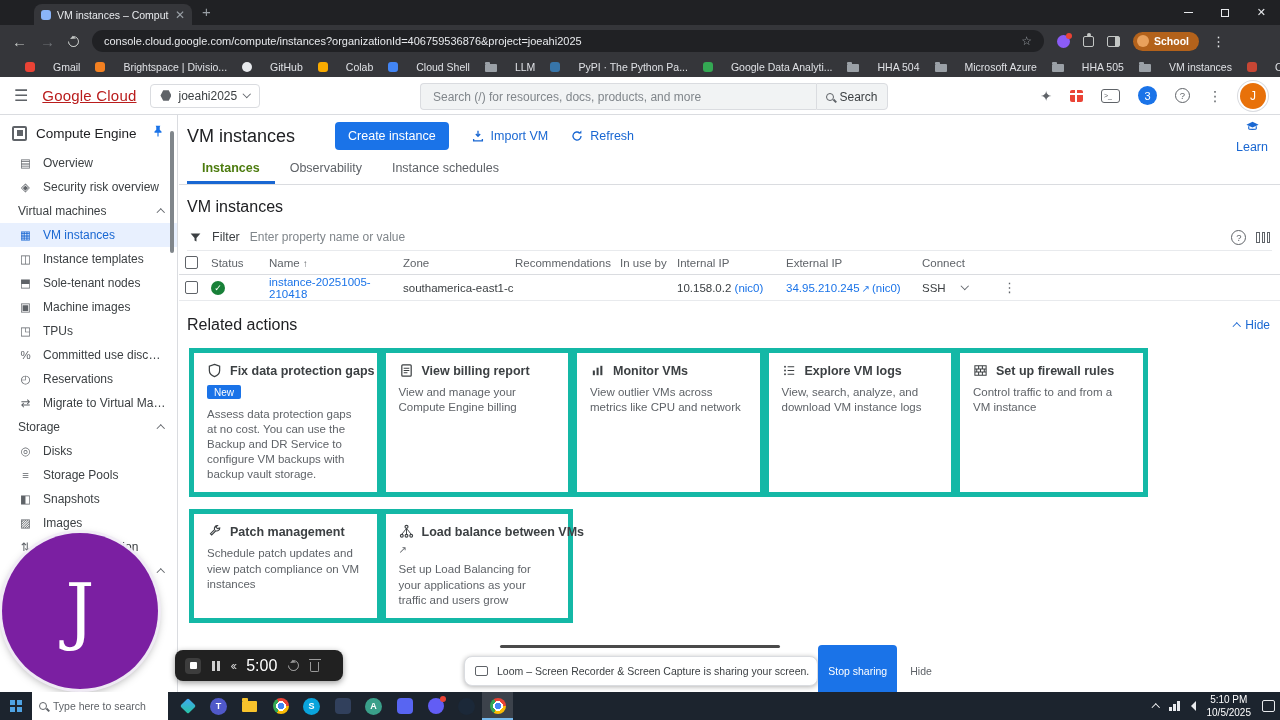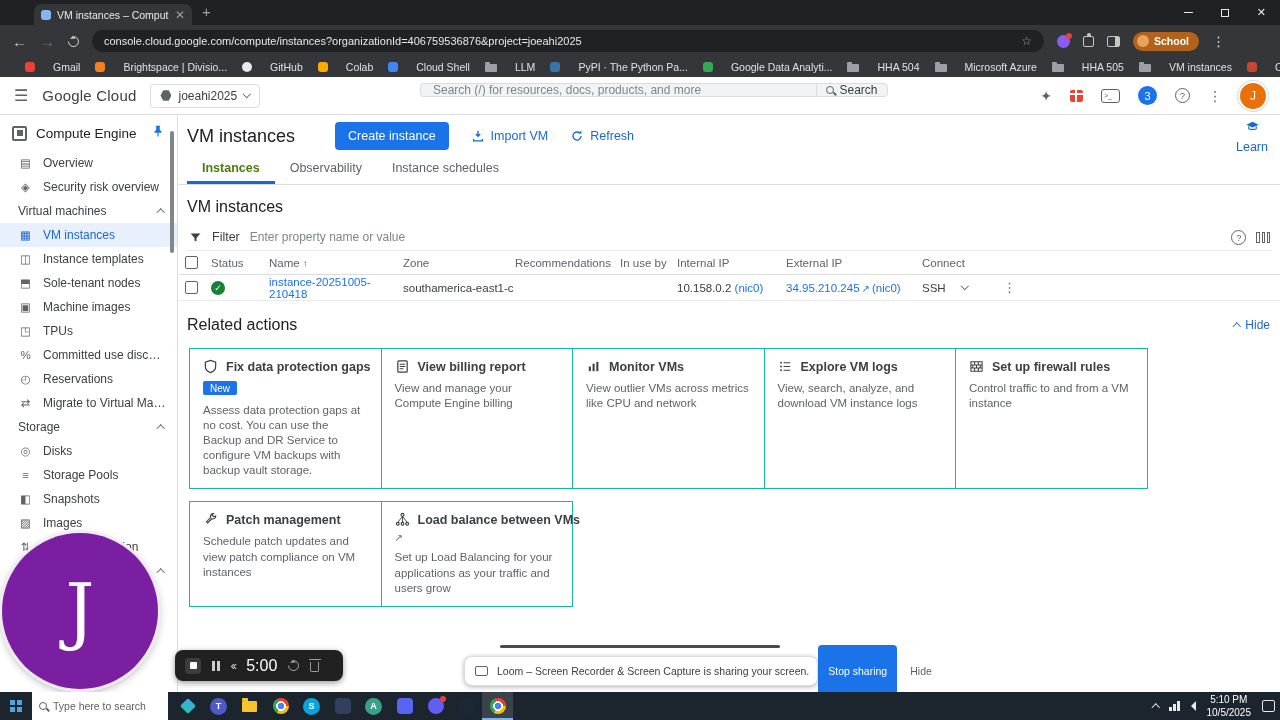--- a/index.html
+++ b/index.html
@@ -43,27 +43,27 @@
   .bmbar { position:absolute; top:57px; left:0; right:0; height:20px; background:#35363a; display:flex; align-items:center; gap:15px; padding:0 10px; }
   .grid9 { width:11px; height:11px; background-image:radial-gradient(#9aa0a6 1px, transparent 1.3px); background-size:4px 4px; }
   .bm { display:flex; align-items:center; gap:18px; color:#dfe1e5; font-size:10.5px; white-space:nowrap;justify-content:space-between; }
   .bm-dot { width:10px; height:10px; border-radius:3px; flex:none; }
   .fold { width:12px; height:8px; background:#9aa0a6; border-radius:1px; position:relative; flex:none; margin-top:2px; }
   .fold::before { content:""; position:absolute; top:-2.5px; left:0; width:5px; height:2.5px; background:#9aa0a6; border-radius:1px 1px 0 0; }
 
   
   .gcphdr { position:absolute; top:77px; left:0; right:0; height:38px; background:#fff; border-bottom:1px solid #dadce0; display:flex; align-items:center; padding:0 14px; gap:14px; z-index:5; }
   .hamburger { color:#5f6368; font-size:16px; }
-  .gcp-logo { font-size:15px; color:#404040; letter-spacing:.2px; white-space:nowrap; }
+  .gcp-logo { font-size:15px; color:#b91c1c; letter-spacing:.2px; white-space:nowrap;text-decoration:underline; }
   .project-chip { display:flex; align-items:center; gap:7px; border:1px solid #dadce0; border-radius:4px; padding:4px 9px; font-size:12px; color:#3c4043; }
   .hex { width:11px; height:11px; background:#5f6368; clip-path:polygon(25% 3%,75% 3%,100% 50%,75% 97%,25% 97%,0 50%); }
   .chv { display:inline-block; width:5.5px; height:5.5px; border-right:1.6px solid currentColor; border-bottom:1.6px solid currentColor; }
   .chv.down { transform:rotate(45deg); margin-top:-3px; }
   .chv.up { transform:rotate(-135deg); margin-top:3px; }
-  .gcp-search { position:absolute; left:420px; top:6px; width:468px; height:14px; display:flex; }
+  .gcp-search { position:absolute; left:420px; top:6px; width:468px; height:27px; display:flex; }
   .gcp-search input { flex:1; background:#f1f3f4; border:1px solid #dadce0; border-right:none; border-radius:4px 0 0 4px; font-size:12px; color:#3c4043; padding:0 12px; outline:none; font-family:inherit; }
   .gcp-search input::placeholder { color:#80868b; }
   .gcp-search-btn { width:72px; background:#f1f3f4; border:1px solid #dadce0; border-radius:0 4px 4px 0; display:flex; align-items:center; justify-content:center; gap:5px; font-size:12px; color:#3c4043; }
   .mag { width:8px; height:8px; border:1.5px solid #5f6368; border-radius:50%; position:relative; display:inline-block; flex:none; }
   .mag::after { content:""; position:absolute; width:4px; height:1.5px; background:#5f6368; transform:rotate(45deg); right:-3.5px; bottom:-1.5px; }
   .hdr-right { margin-left:auto; display:flex; align-items:center; gap:18px; }
   .sparkle { color:#5f6368; font-size:14px; }
   .gift { width:13px; height:12px; background:linear-gradient(90deg, transparent 5px, #fff 5px 7px, transparent 7px), #ea4335; border-radius:2px; position:relative; }
   .gift::before { content:""; position:absolute; top:3.5px; left:0; right:0; height:2px; background:#fff; }
   .term { width:19px; height:14px; border:1.5px solid #5f6368; border-radius:3px; color:#5f6368; font-size:7px; display:flex; align-items:center; padding-left:2px; letter-spacing:0; }
@@ -115,21 +115,21 @@
   .link { color:#1a73e8; }
   .ext-arrow { font-size:10px; color:#1a73e8; margin:0 2px; }
   .ssh-cell { display:flex; align-items:center; gap:16px; }
   .ssh-cell .chv { color:#5f6368; }
   .row-kebab { color:#5f6368; font-size:13px; }
 
   .related-head { margin:15px 10px 0 8px; display:flex; align-items:center; }
   .hide-link { margin-left:auto; display:flex; align-items:center; gap:6px; color:#1967d2; font-size:12px; }
   .cards { display:flex; margin:14px 0 0 10px; }
   .cards2 { display:flex; margin:12px 0 0 10px; }
-  .card { width:192.5px; border:1px solid #14b8a6; background:#fff; padding:10px 13px; min-height:103px; margin-left:-1px; }
+  .card { width:192.5px; border:5px solid #14b8a6; background:#fff; padding:10px 13px; min-height:103px; margin-left:-1px; }
   .card:first-child { margin-left:0; }
   .cards2 .card { min-height:89px; }
   .card-head { display:flex; align-items:center; gap:8px; }
   .card-icon { flex:none; display:flex; }
   .card-title { font-size:12.5px; color:#3c4043; font-weight:bold; white-space:nowrap; }
   .badge { display:inline-block; background:#1a73e8; color:#fff; font-size:10px; padding:1.5px 7px; border-radius:2px; margin-top:7px; }
   .card-desc { margin-top:7px; font-size:11.5px; color:#5f6368; line-height:1.32; }
   .card-ext { margin-top:5px; color:#5f6368; font-size:10px; }
 
   

